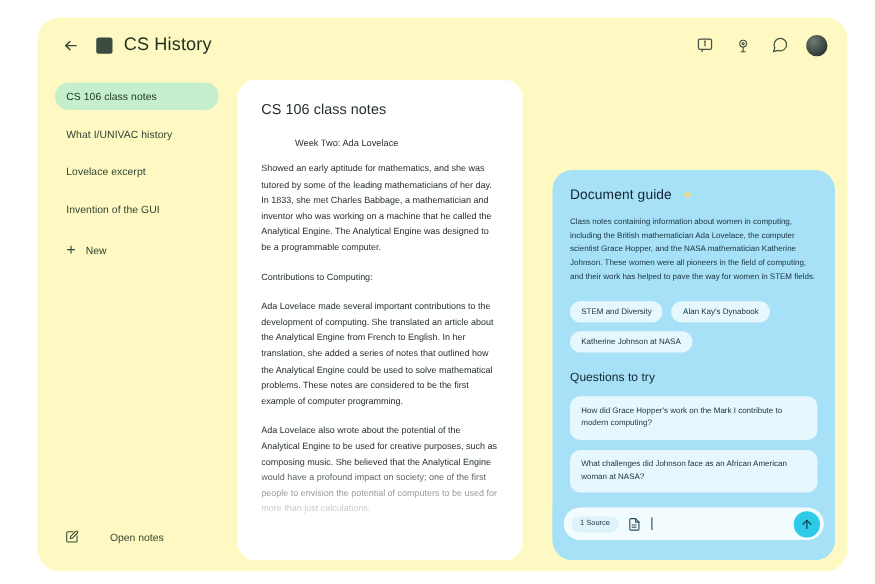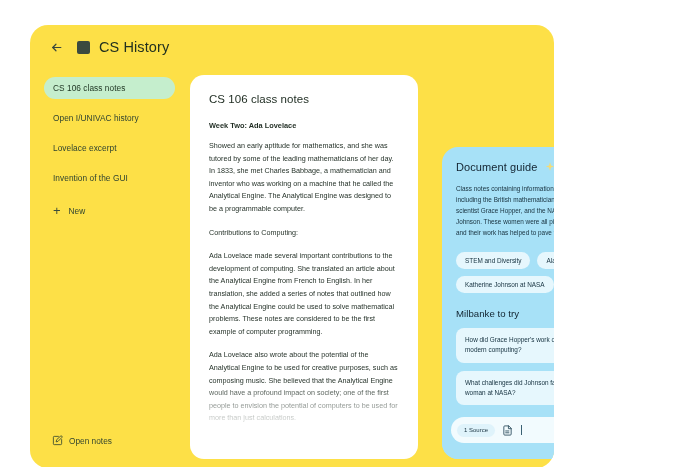--- a/index.html
+++ b/index.html
@@ -16,24 +16,24 @@
   .page {
     position: relative;
     width: 700px;
     height: 467px;
     background: #ffffff;
   }
 
   .app-shell {
     position: absolute;
     left: 30px;
-    top: 25px;
-    width: 524px;
+    top: 14px;
+    width: 648px;
     height: 443px;
-    background: #fde047;
+    background: #fef9c3;
     border-radius: 18px;
     overflow: hidden;
   }
 
   
   .app-header {
     position: absolute;
     left: 0; top: 0;
     width: 648px;
     height: 44px;
@@ -117,21 +117,21 @@
     line-height: 1;
   }
   .side-new .lbl { font-size: 8.3px; color: #2e4230; }
 
   .open-notes {
     position: absolute;
     left: 22px;
     bottom: 22px;
     display: flex;
     align-items: center;
-    gap: 6px;
+    gap: 25px;
     cursor: pointer;
   }
   .open-notes .lbl { font-size: 8.3px; color: #33452f; }
 
   
   .doc-card {
     position: absolute;
     left: 160px;
     top: 50px;
     width: 228px;
@@ -142,23 +142,24 @@
     overflow: hidden;
   }
   .doc-title {
     font-size: 11.5px;
     color: #1d2b20;
     margin-bottom: 16px;
     letter-spacing: .05px;
   }
   .doc-sub {
     font-size: 7.4px;
-    font-weight: bold;
+    font-weight: normal;
     color: #1f2c22;
     margin-bottom: 10px;
+    margin-left: 27px;
   }
   .doc-p {
     font-size: 7.2px;
     line-height: 1.75;
     color: #26332a;
     margin-bottom: 11px;
   }
   .doc-p.fade {
     -webkit-mask-image: linear-gradient(to bottom, #000 0%, #000 42%, rgba(0,0,0,.18) 96%, rgba(0,0,0,0) 100%);
             mask-image: linear-gradient(to bottom, #000 0%, #000 42%, rgba(0,0,0,.18) 96%, rgba(0,0,0,0) 100%);
@@ -327,21 +328,21 @@
           <svg width="14" height="14" viewBox="0 0 24 24" fill="none" stroke="currentColor" stroke-width="1.7" stroke-linecap="round" stroke-linejoin="round">
             <path d="M21 11.5a8.4 8.4 0 0 1-9 8.4 9.3 9.3 0 0 1-3.3-.6L3 21l1.9-5.1A8.2 8.2 0 0 1 4 11.5 8.4 8.4 0 0 1 12.5 3 8.4 8.4 0 0 1 21 11.5z"></path>
           </svg>
         </div>
         <div class="avatar"></div>
       </div>
     </div>
 
     <div class="sidebar">
       <div class="side-item active">CS 106 class notes</div>
-      <div class="side-item">Open I/UNIVAC history</div>
+      <div class="side-item">What I/UNIVAC history</div>
       <div class="side-item">Lovelace excerpt</div>
       <div class="side-item">Invention of the GUI</div>
 
       <div class="side-new">
         <span class="plus">+</span>
         <span class="lbl">New</span>
       </div>
     </div>
 
     <div class="open-notes">
@@ -370,21 +371,21 @@
       </div>
 
       <div class="guide-summary">Class notes containing information about women in computing, including the British mathematician Ada Lovelace, the computer scientist Grace Hopper, and the NASA mathematician Katherine Johnson. These women were all pioneers in the field of computing, and their work has helped to pave the way for women in STEM fields.</div>
 
       <div class="chips">
         <span class="chip">STEM and Diversity</span>
         <span class="chip">Alan Kay's Dynabook</span>
         <span class="chip">Katherine Johnson at NASA</span>
       </div>
 
-      <div class="guide-h">Milbanke to try</div>
+      <div class="guide-h">Questions to try</div>
       <div class="qcard">How did Grace Hopper's work on the Mark I contribute to modern computing?</div>
       <div class="qcard">What challenges did Johnson face as an African American woman at NASA?</div>
     </div>
 
     <div class="composer">
       <div class="composer-bar">
         <span class="src-chip">1 Source</span>
         <span class="attach">
           <svg width="11" height="11" viewBox="0 0 24 24" fill="none" stroke="currentColor" stroke-width="1.9" stroke-linecap="round" stroke-linejoin="round">
             <path d="M14 2H6a2 2 0 0 0-2 2v16a2 2 0 0 0 2 2h12a2 2 0 0 0 2-2V8z"></path>

